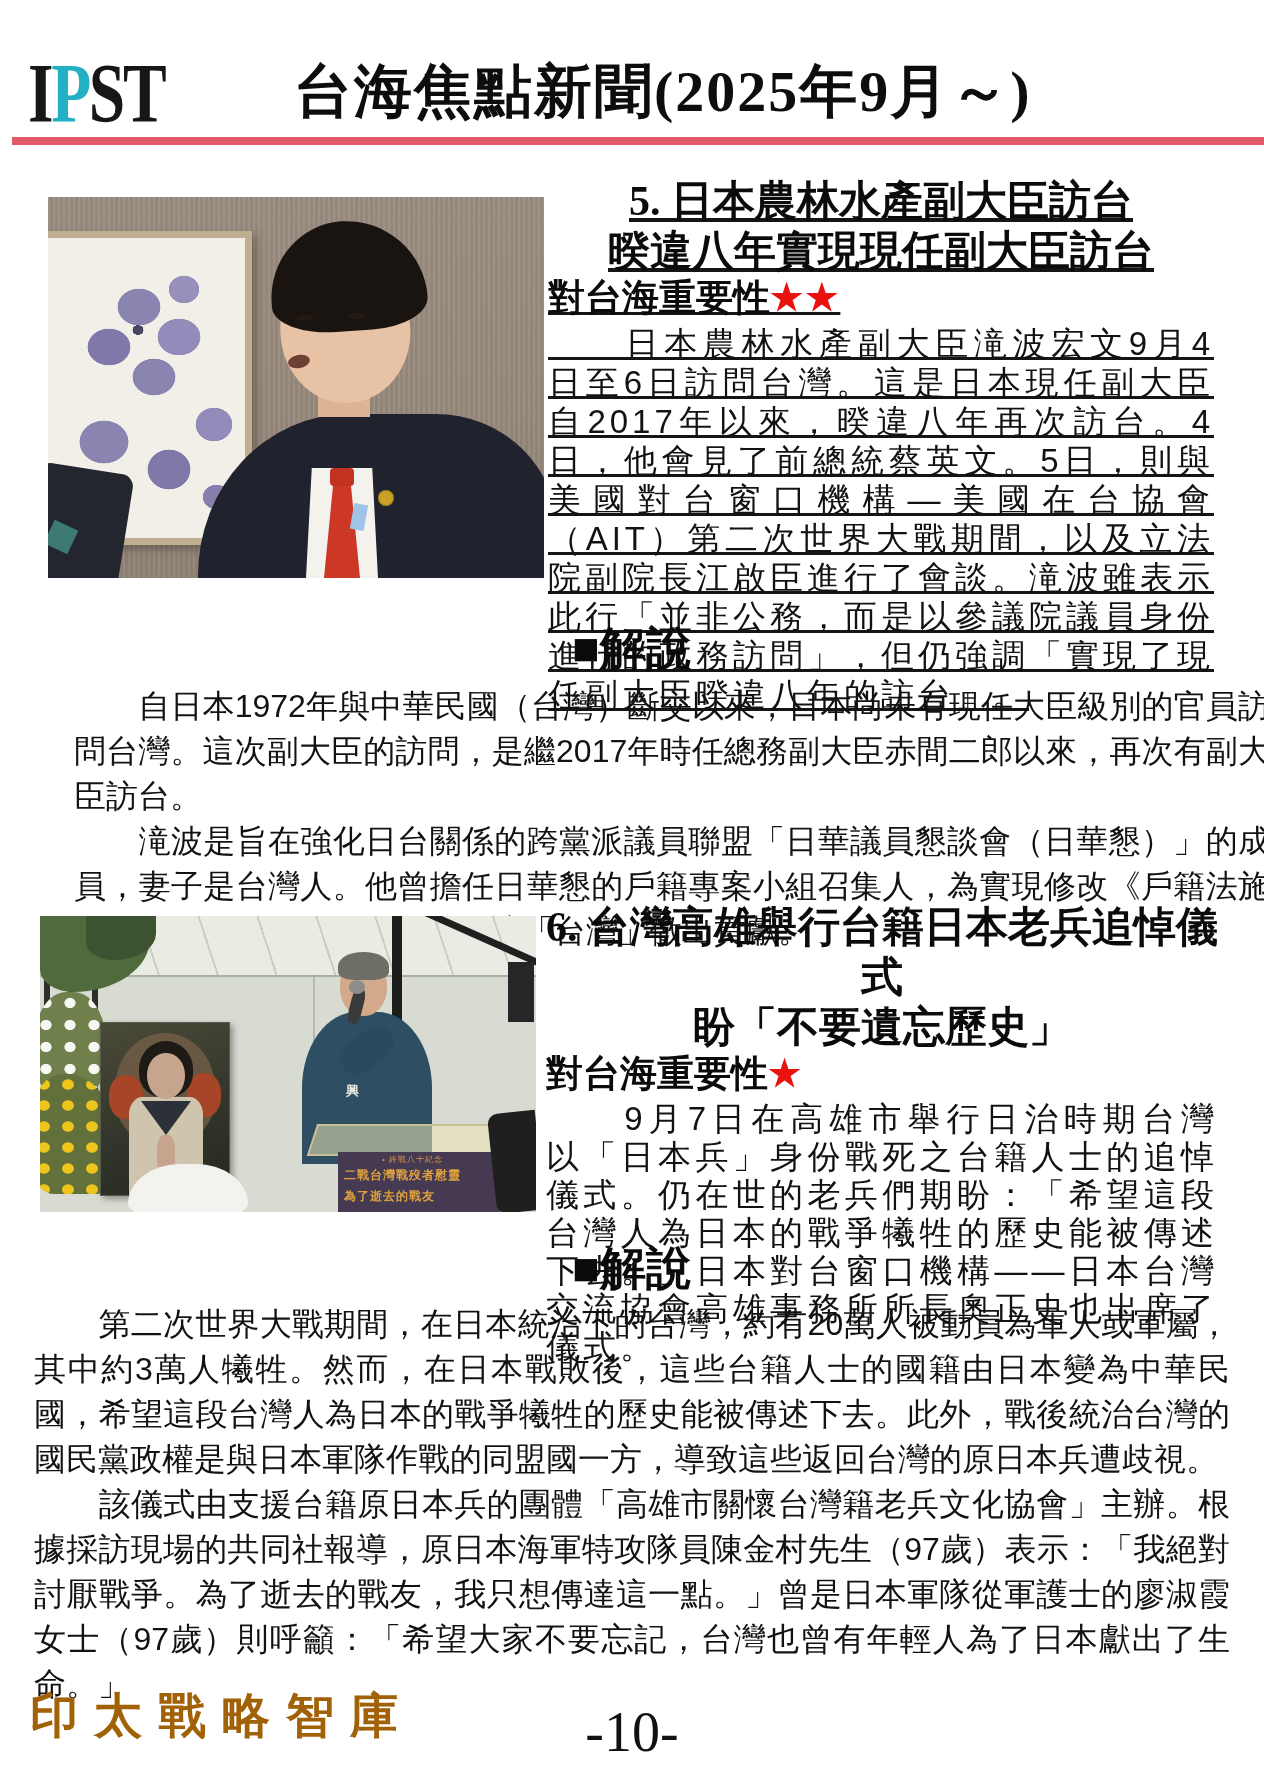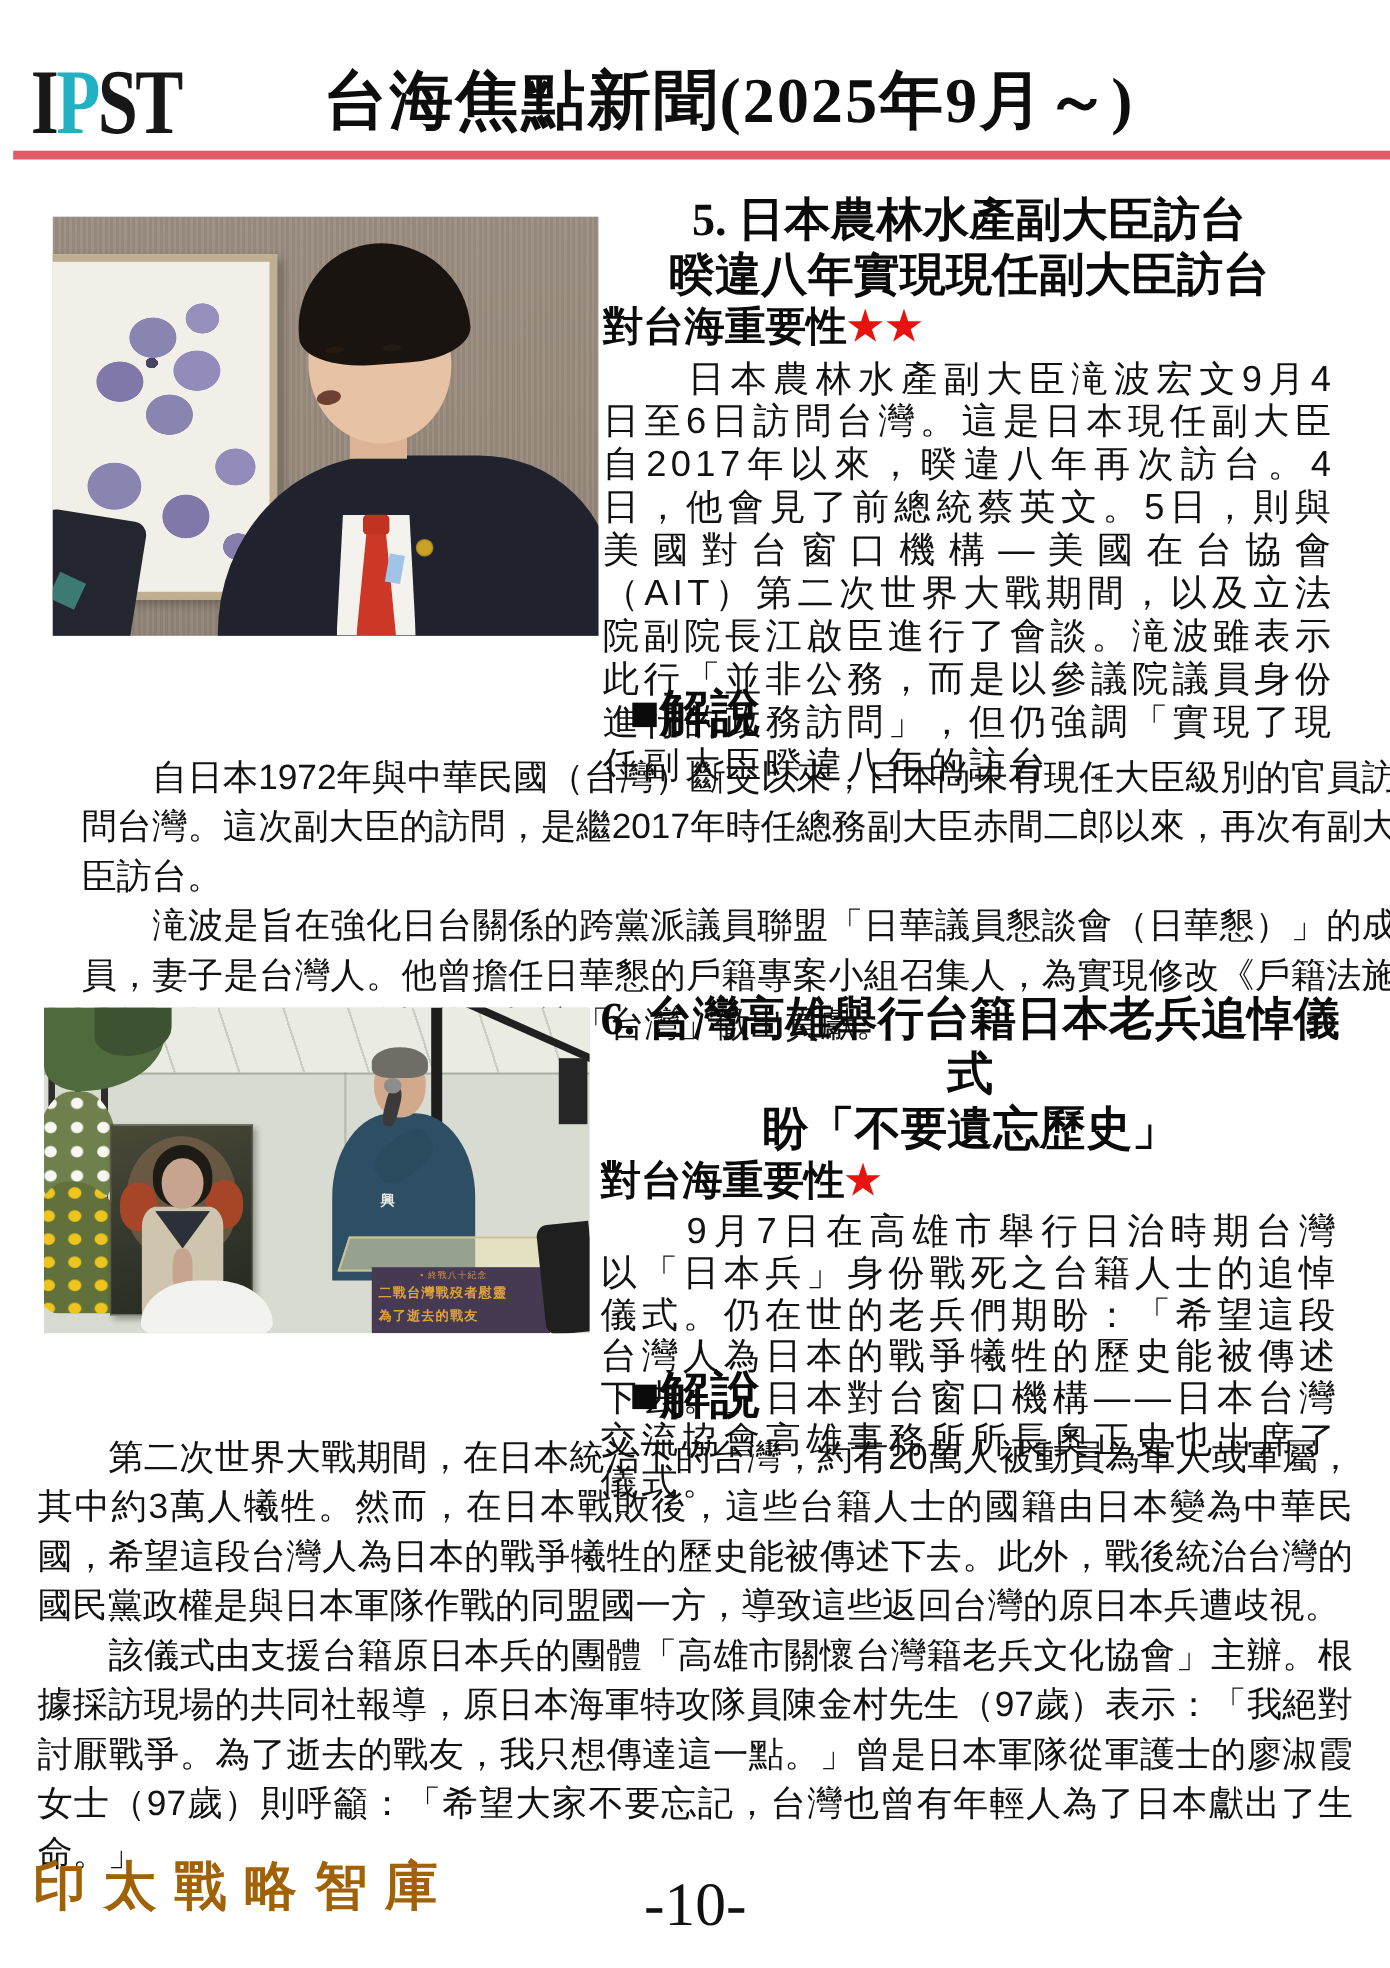--- a/index.html
+++ b/index.html
@@ -24,21 +24,21 @@
   .stars{color:#e8130f;letter-spacing:2px;}
   .story-body{margin:4px 0 0 0;font-size:33px;line-height:39px;letter-spacing:4px;
               text-align:justify;color:#121212;}
   .kaisetsu-head{position:absolute;left:0;width:1264px;margin:0;text-align:center;
                  font-family:"Liberation Serif","DejaVu Serif",serif;font-weight:700;
                  font-size:46px;line-height:54px;color:#0b0b0b;}
   .kaisetsu-body{position:absolute;left:34px;width:1196px;font-size:32px;line-height:45px;
                  text-align:justify;color:#121212;}
   .kaisetsu-body p{margin:0;}
 
-  .story5-col{position:absolute;left:548px;top:176px;width:666px;}
+  .story5-col{position:absolute;left:548px;top:176px;width:666px;text-decoration:underline;}
   .story6-col{position:absolute;left:546px;top:886px;width:672px;margin-top:16px;}
   .story6-col .story-body{line-height:38px;}
   .k1-head{top:622px;} .k1-body{top:684px;margin-left:40px;}
   .k2-head{top:1242px;} .k2-body{top:1302px;}
 
   
   .footer-org{position:absolute;left:30px;top:1688px;margin:0;
               font-family:"Liberation Serif","DejaVu Serif",serif;font-weight:700;
               font-size:48px;line-height:56px;letter-spacing:16px;color:#a16207;}
   .footer-page{position:absolute;left:50%;transform:translateX(-50%);top:1700px;

